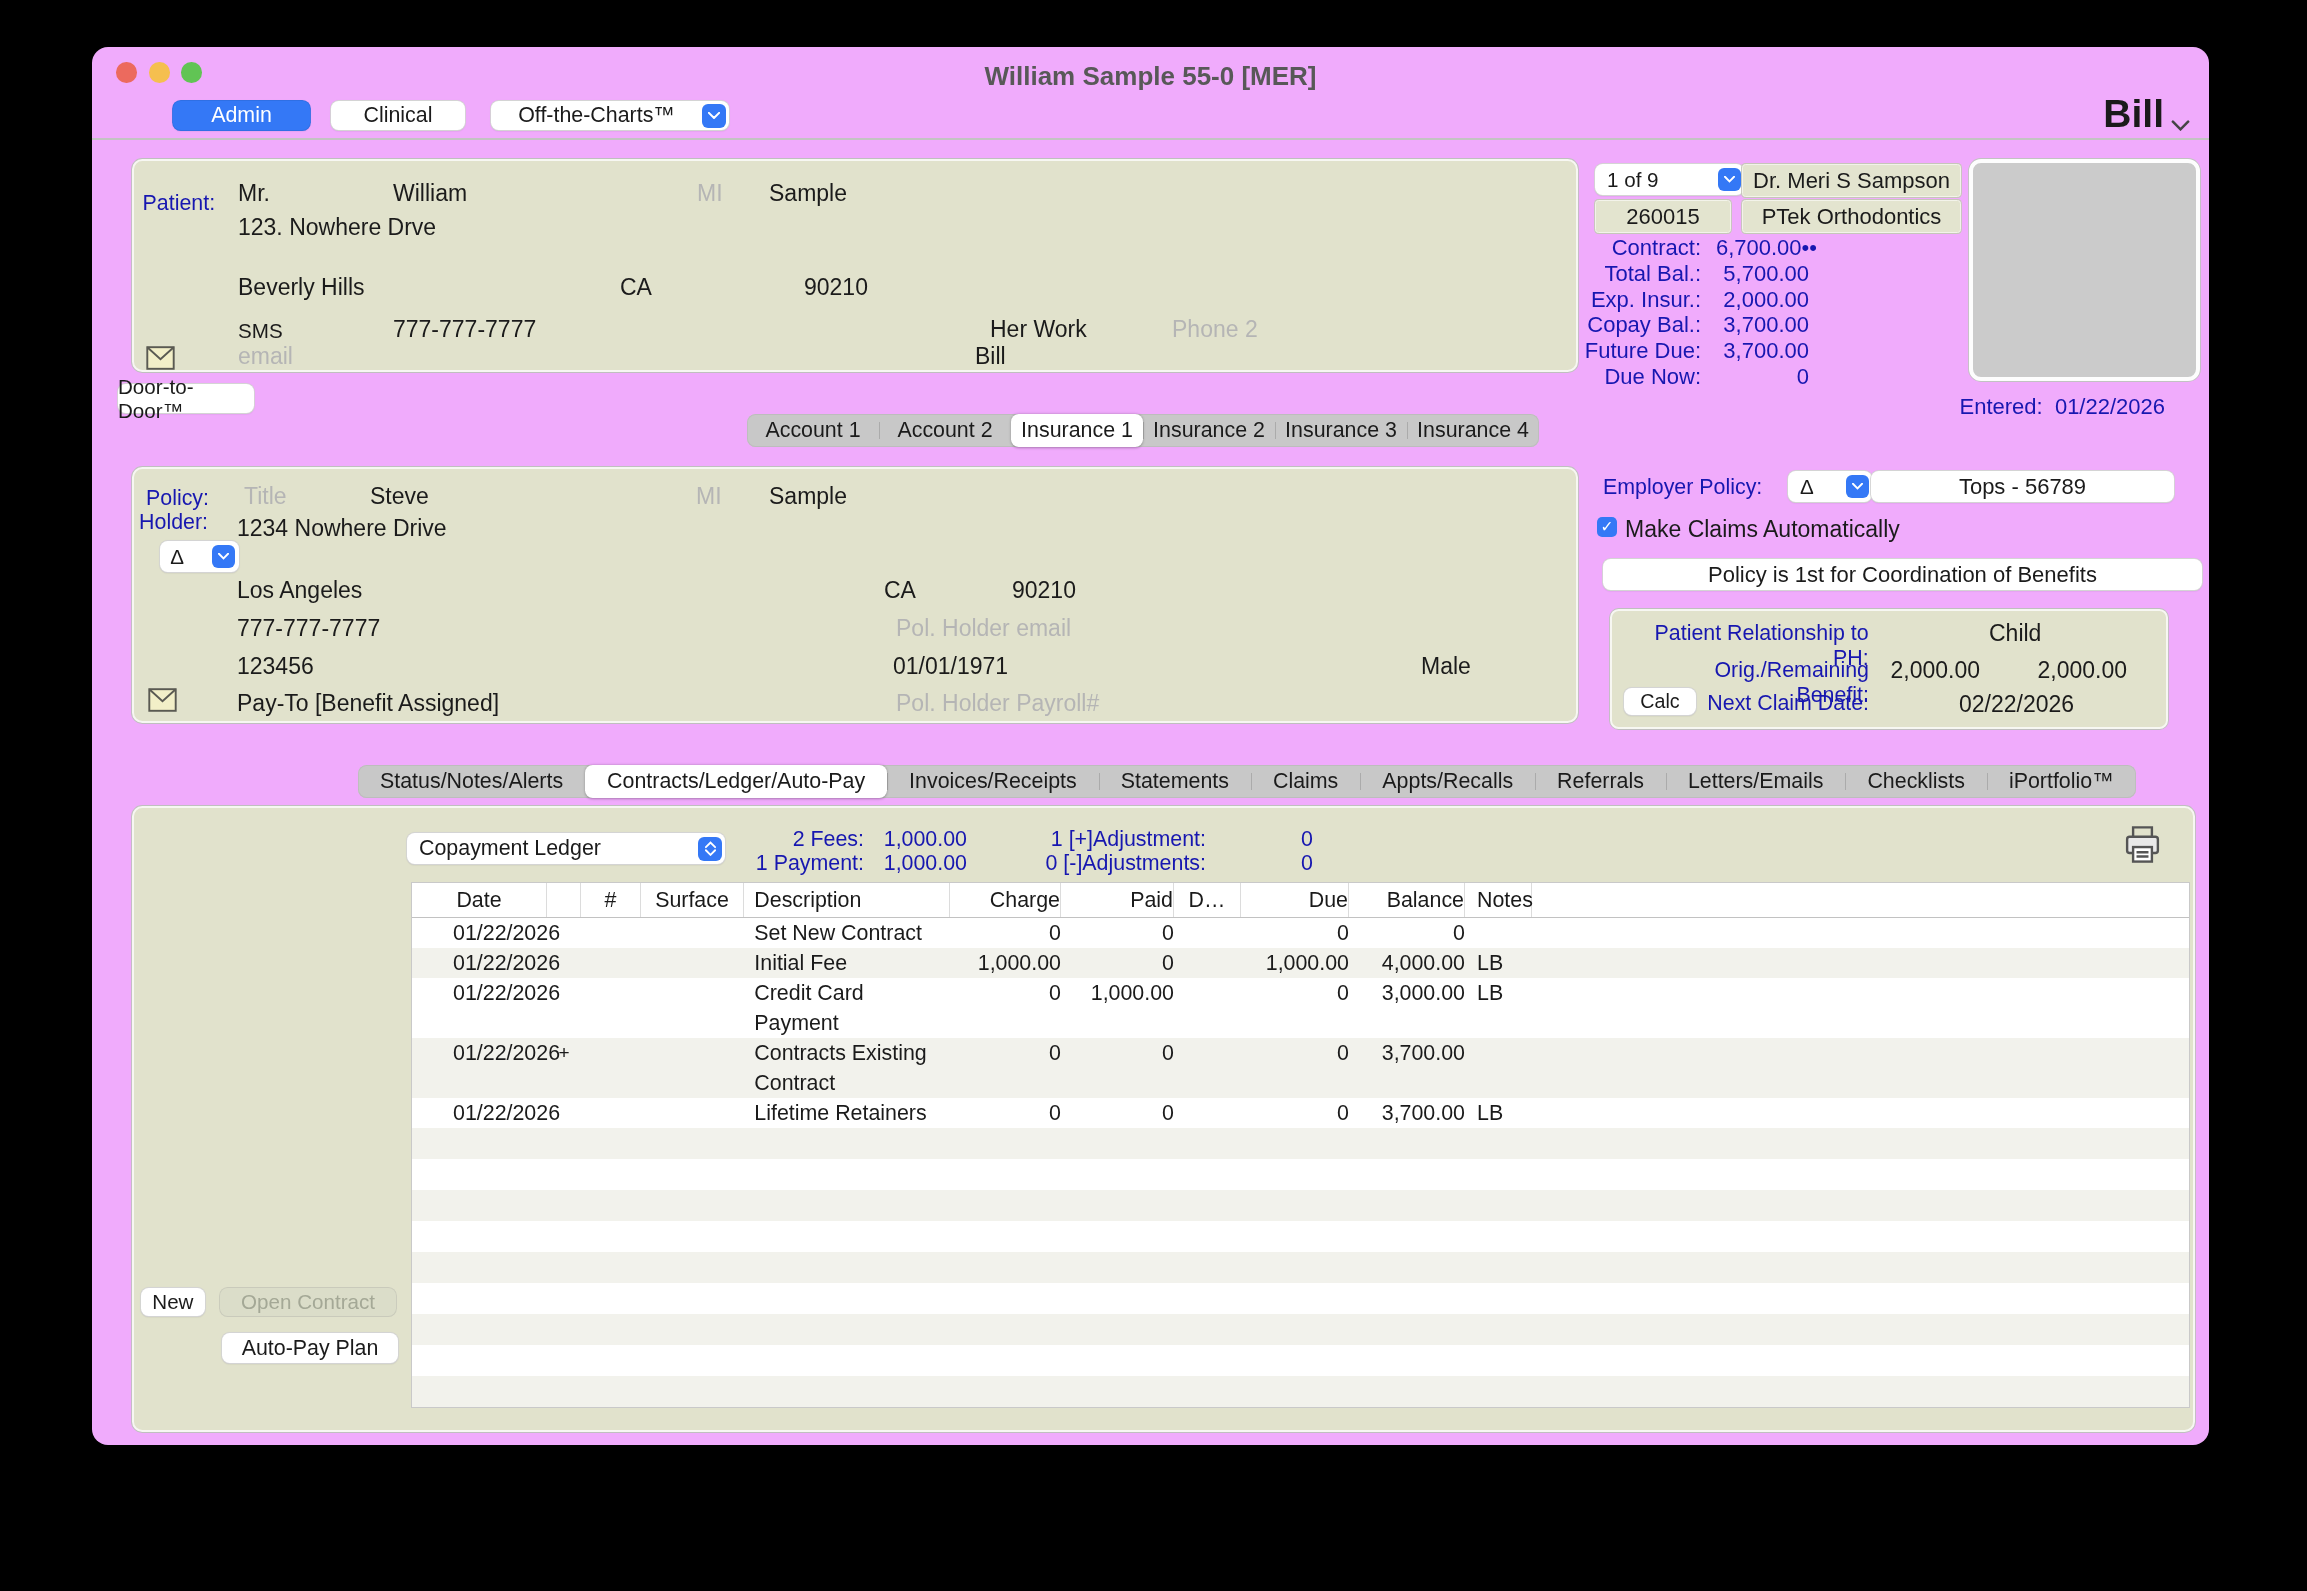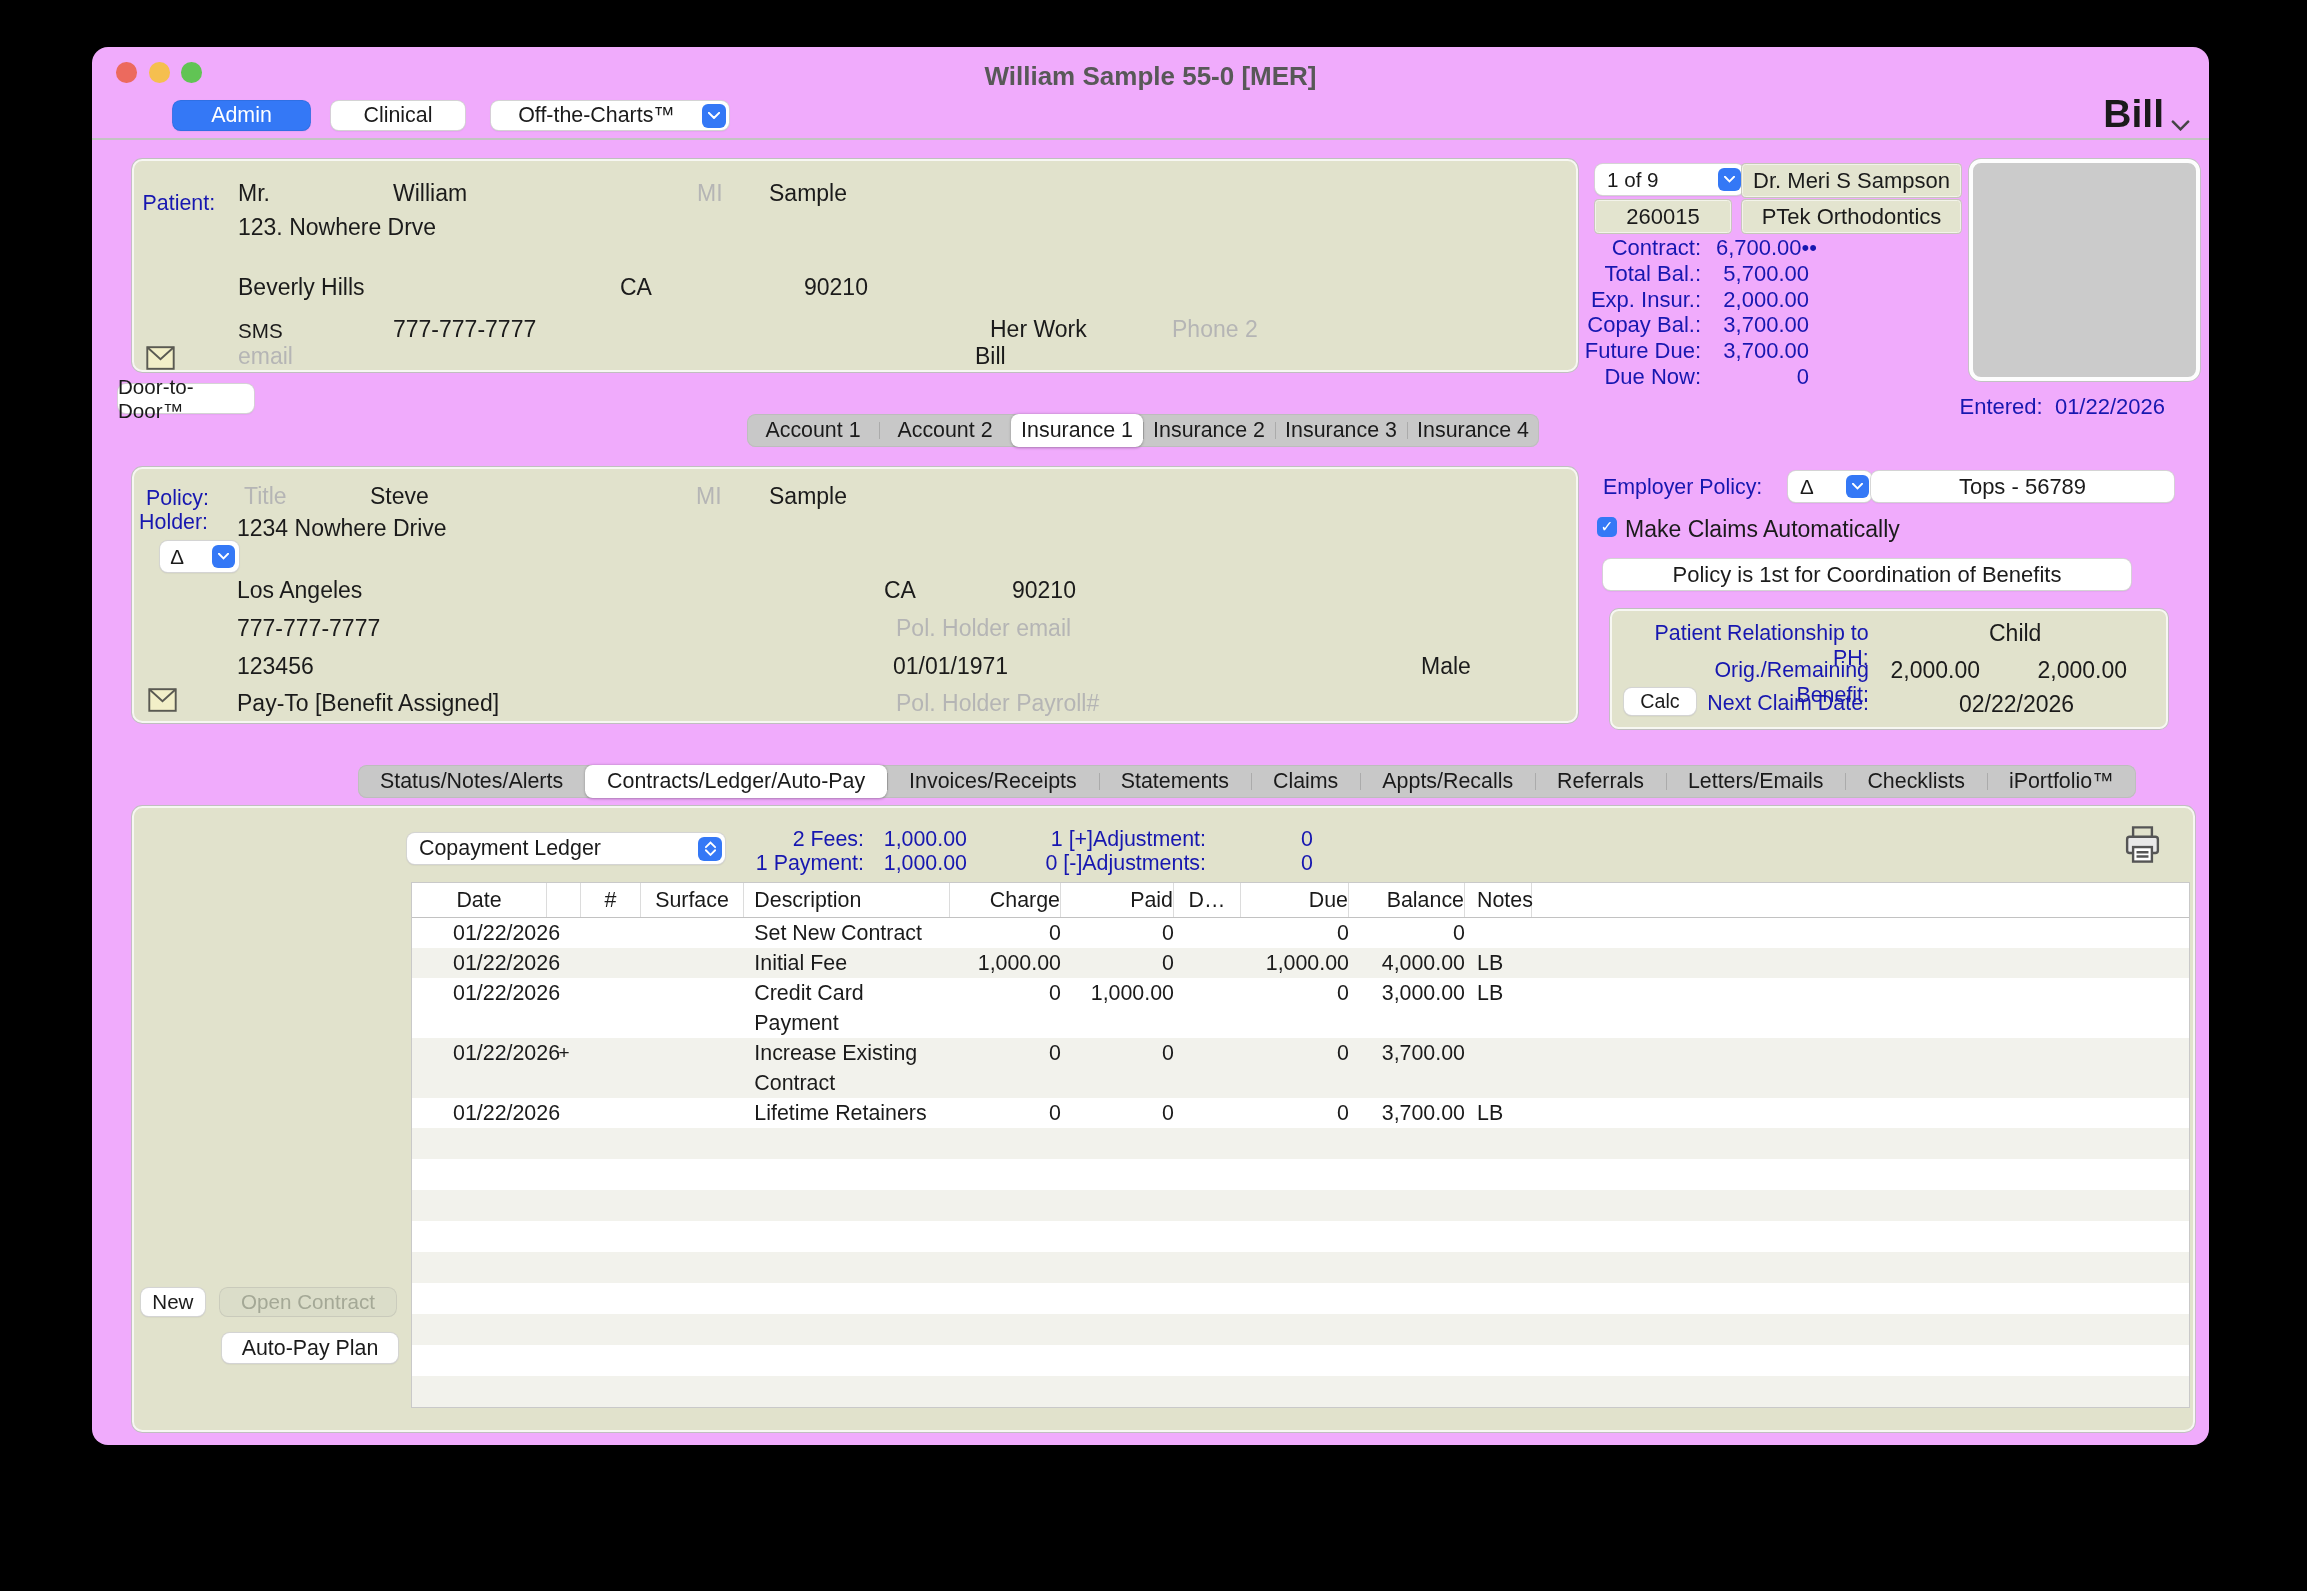--- a/index.html
+++ b/index.html
@@ -180,21 +180,21 @@
       <svg width="11" height="6.9" viewBox="0 0 14 9">
           <path d="M1 1 L7 7 L13 1" stroke="#fff" stroke-width="2.4" fill="none" stroke-linecap="round"></path>
         </svg>
     </span>
   </div>
   <div class="btn abs" style="left:1779px;top:424px;width:303px;height:31px;font-size:22px;">Tops - 56789</div>
   <div class="abs" style="left:1505px;top:470px;">
       <div class="check">✓</div>
     </div>
   <div class="abs fieldtxt" style="left:1533px;top:469px;">Make Claims Automatically</div>
-  <div class="btn abs" style="left:1511px;top:512px;width:528px;height:31px;font-size:22px;">Policy is 1st for Coordination of Benefits</div>
+  <div class="btn abs" style="left:1511px;top:512px;width:599px;height:31px;font-size:22px;">Policy is 1st for Coordination of Benefits</div>
 
   <div class="panel" style="left:1518px;top:562px;width:554px;height:116px;border-radius:8.6px;">
     <div class="abs navy" style="left:8.6px;top:10.3px;width:248px;text-align:right;font-size:21.4px;">Patient Relationship to PH:</div>
     <div class="abs fieldtxt" style="left:377px;top:9.4px;">Child</div>
     <div class="abs navy" style="left:34px;top:47px;width:223px;text-align:right;font-size:21.4px;">Orig./Remaining Benefit:</div>
     <div class="abs fieldtxt" style="left:274px;top:46px;width:94px;text-align:right;">2,000.00</div>
     <div class="abs fieldtxt" style="left:421px;top:46px;width:94px;text-align:right;">2,000.00</div>
     <div class="btn abs" style="left:12px;top:77px;width:72px;height:27px;font-size:19.7px;">Calc</div>
     <div class="abs navy" style="left:94px;top:80px;width:163px;text-align:right;font-size:21.4px;">Next Claim Date:</div>
     <div class="abs fieldtxt" style="left:347px;top:80px;">02/22/2026</div>
@@ -306,21 +306,21 @@
         <div class="c-bal">3,000.00</div>
         <div class="c-notes">LB</div>
         <div></div>
       </div>
 
       <div class="lrow row-alt">
         <div class="c-date">01/22/2026</div>
         <div class="c-plus">+</div>
         <div class="c-num"></div>
         <div class="c-surf"></div>
-        <div class="c-desc">Increase Existing Contract</div>
+        <div class="c-desc">Contracts Existing Contract</div>
         <div class="c-chg">0</div>
         <div class="c-paid">0</div>
         <div class="c-d"></div>
         <div class="c-due">0</div>
         <div class="c-bal">3,700.00</div>
         <div class="c-notes"></div>
         <div></div>
       </div>
 
       <div class="lrow">

